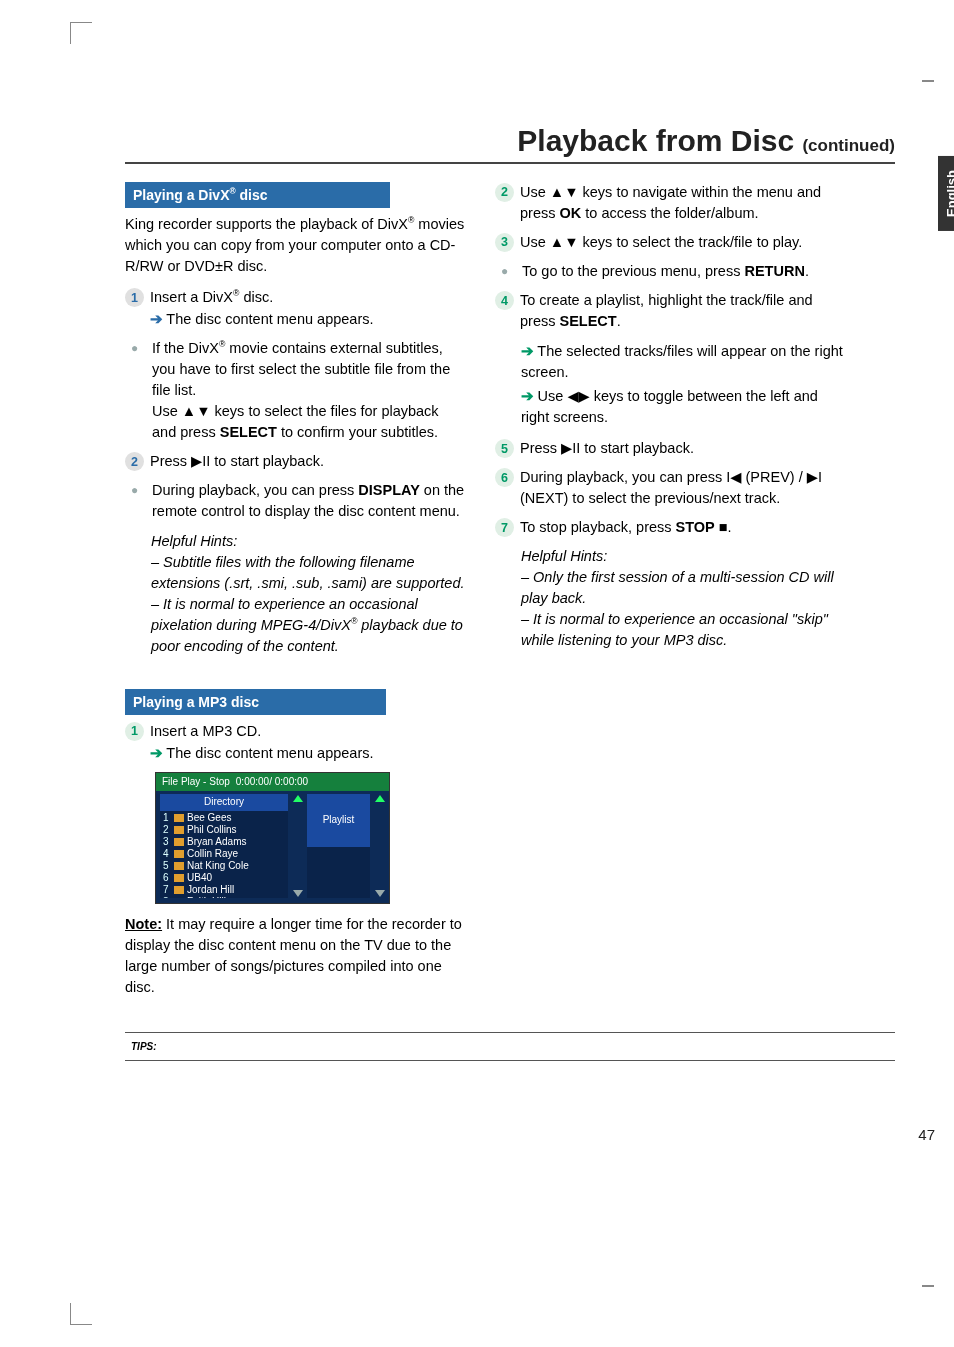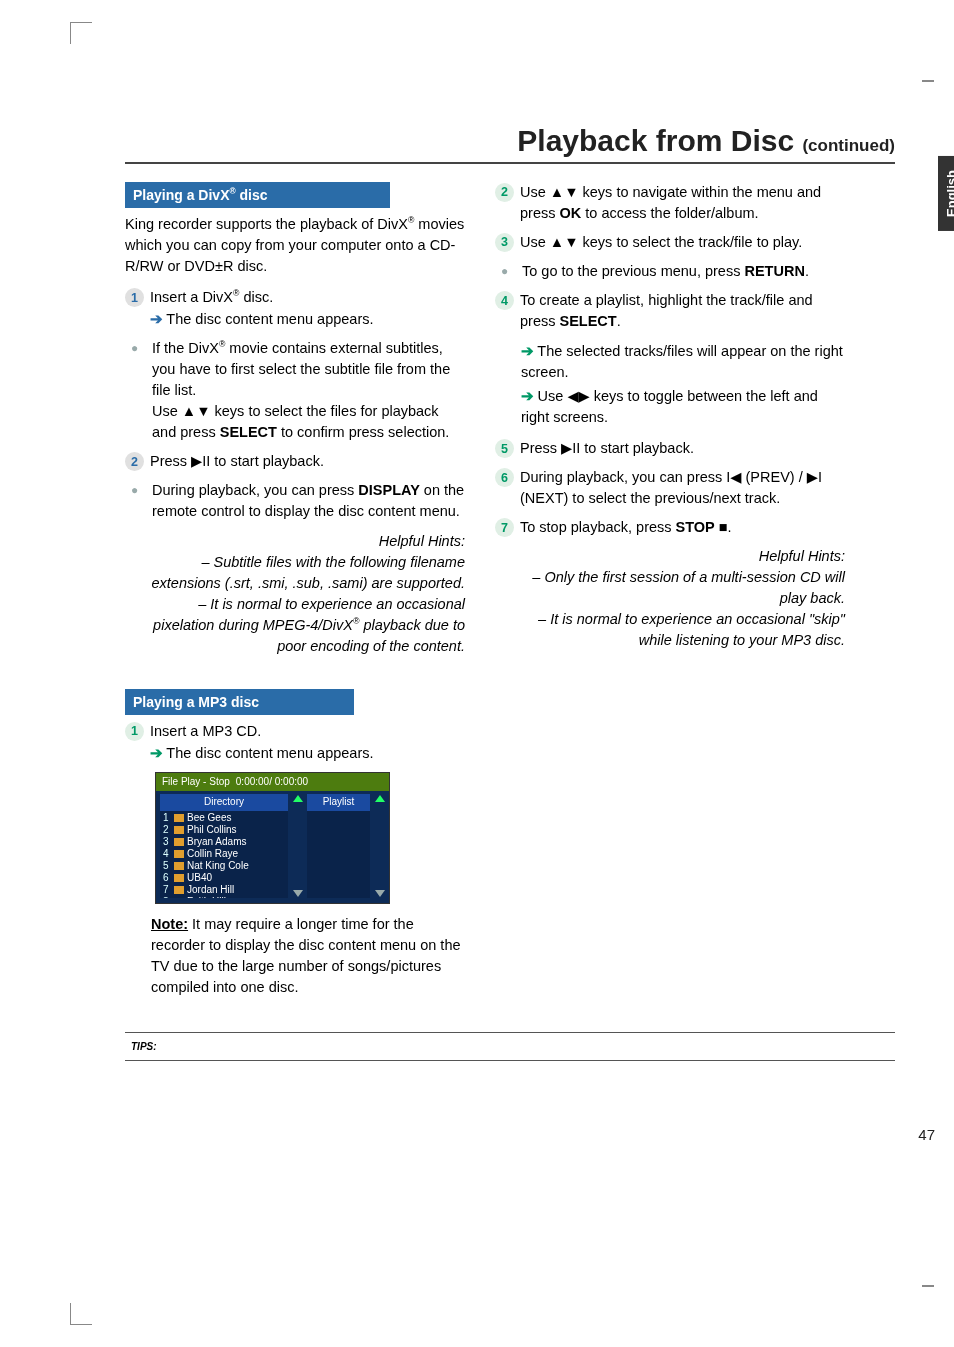--- a/index.html
+++ b/index.html
@@ -60,21 +60,21 @@
   .heading {
     background: #2a6ca8;
     color: #fff;
     font-weight: bold;
     font-size: 14px;
     padding: 3px 8px;
     margin-bottom: 6px;
     display: block;
     width: 265px;
   }
-  .heading.mp3 { width: 229px; }
+  .heading.mp3 { width: 261px; }
   sup { font-size: 60%; vertical-align: super; }
   p { margin-bottom: 10px; }
   .step {
     display: flex;
     gap: 6px;
     margin-bottom: 8px;
   }
   .step-num {
     flex: none;
     width: 19px; height: 19px;
@@ -102,51 +102,51 @@
     width: 19px;
     text-align: center;
     margin-top: 2px;
   }
   .arrow {
     color: #2a6ca8;
     font-weight: bold;
     font-size: 15px;
   }
   .arrow.g { color: #009966; }
-  .hints { font-style: italic; text-align: right; }
+  .hints { font-style: italic; }
   .sym { font-family: Arial, sans-serif; }
   .screenshot {
     width: 235px;
     margin: 8px 0 10px 30px;
     border: 1px solid #333;
     background: #0d2b57;
     color: #fff;
     font-size: 10px;
   }
   .ss-header {
-    background: #4d7c0f;
+    background: #15803d;
     color: #fff;
     padding: 2px 6px;
     font-size: 10px;
     display: flex;
     gap: 6px;
   }
   .ss-body { display: flex; padding: 3px 4px 5px 4px; gap: 4px; height: 112px; }
   .ss-dirwrap { width: 128px; display:flex; flex-direction:column; background:#0d2b57; }
   .ss-dirhead { background:#1a4aa0; text-align:center; padding:1px 11px; font-size:10px; }
   .ss-filelist { flex:1; background:#0a234a; padding:1px 0; overflow:hidden; }
   .ss-filelist .row { display:flex; align-items:center; gap:3px; padding:0 3px; line-height:12px; white-space:nowrap; }
   .ss-filelist .num { color:#dff; width:8px; }
   .ss-folder { width:10px; height:8px; background:#e09e2e; display:inline-block; }
   .ss-sbar { width:11px; background:#0d2b57; display:flex; flex-direction:column; justify-content:space-between; align-items:center; padding:1px 0;}
   .ss-sbar .tri { width:0;height:0;border-left:5px solid transparent;border-right:5px solid transparent; }
   .ss-sbar .up { border-bottom:7px solid #2f6; }
   .ss-sbar .dn { border-top:7px solid #9aa; }
   .ss-plwrap { flex:1; display:flex; flex-direction:column; }
-  .ss-plhead { background:#1a4aa0; text-align:center; padding:1px 0; font-size:10px; }
+  .ss-plhead { background:#1a4aa0; text-align:center; padding:19px 0; font-size:10px; }
   .ss-plist { flex:1; background:#0a234a; }
 
   .tips {
     margin-top: 24px;
     padding: 8px 0;
     border-top: 1px solid #555;
     border-bottom: 1px solid #555;
     display: flex;
     gap: 26px;
     font-size: 10px;
@@ -197,21 +197,21 @@
         <span class="step-num">1</span>
         <div>
           <span>Insert a DivX</span><sup>®</sup><span> disc.</span><br>
           <span class="arrow">➔</span><span> The disc content menu appears.</span>
         </div>
       </div>
 
       <div class="bullet">
         <div>
           <span>If the DivX</span><sup>®</sup><span> movie contains external subtitles, you have to first select the subtitle file from the file list.</span><br>
-          <span>Use </span><span class="sym">▲▼</span><span> keys to select the files for playback and press </span><b>SELECT</b><span> to confirm press selection.</span>
+          <span>Use </span><span class="sym">▲▼</span><span> keys to select the files for playback and press </span><b>SELECT</b><span> to confirm your subtitles.</span>
         </div>
       </div>
 
       <div class="step">
         <span class="step-num">2</span>
         <div>
           <span>Press </span><span class="sym">▶II</span><span> to start playback.</span>
         </div>
       </div>
 
@@ -298,21 +298,21 @@
             <div class="ss-plhead">Playlist</div>
             <div class="ss-plist"></div>
           </div>
           <div class="ss-sbar">
               <div class="tri up"></div>
               <div class="tri dn"></div>
             </div>
         </div>
       </div>
 
-      <p style="margin-left:26px;">
+      <p style="">
         <span class="underline">Note:</span><span> It may require a longer time for the recorder to display the disc content menu on the TV due to the large number of songs/pictures compiled into one disc.</span>
       </p>
 
     </div>
 
     <div class="col right">
 
       <div class="step green">
         <span class="step-num">2</span>
         <div>

